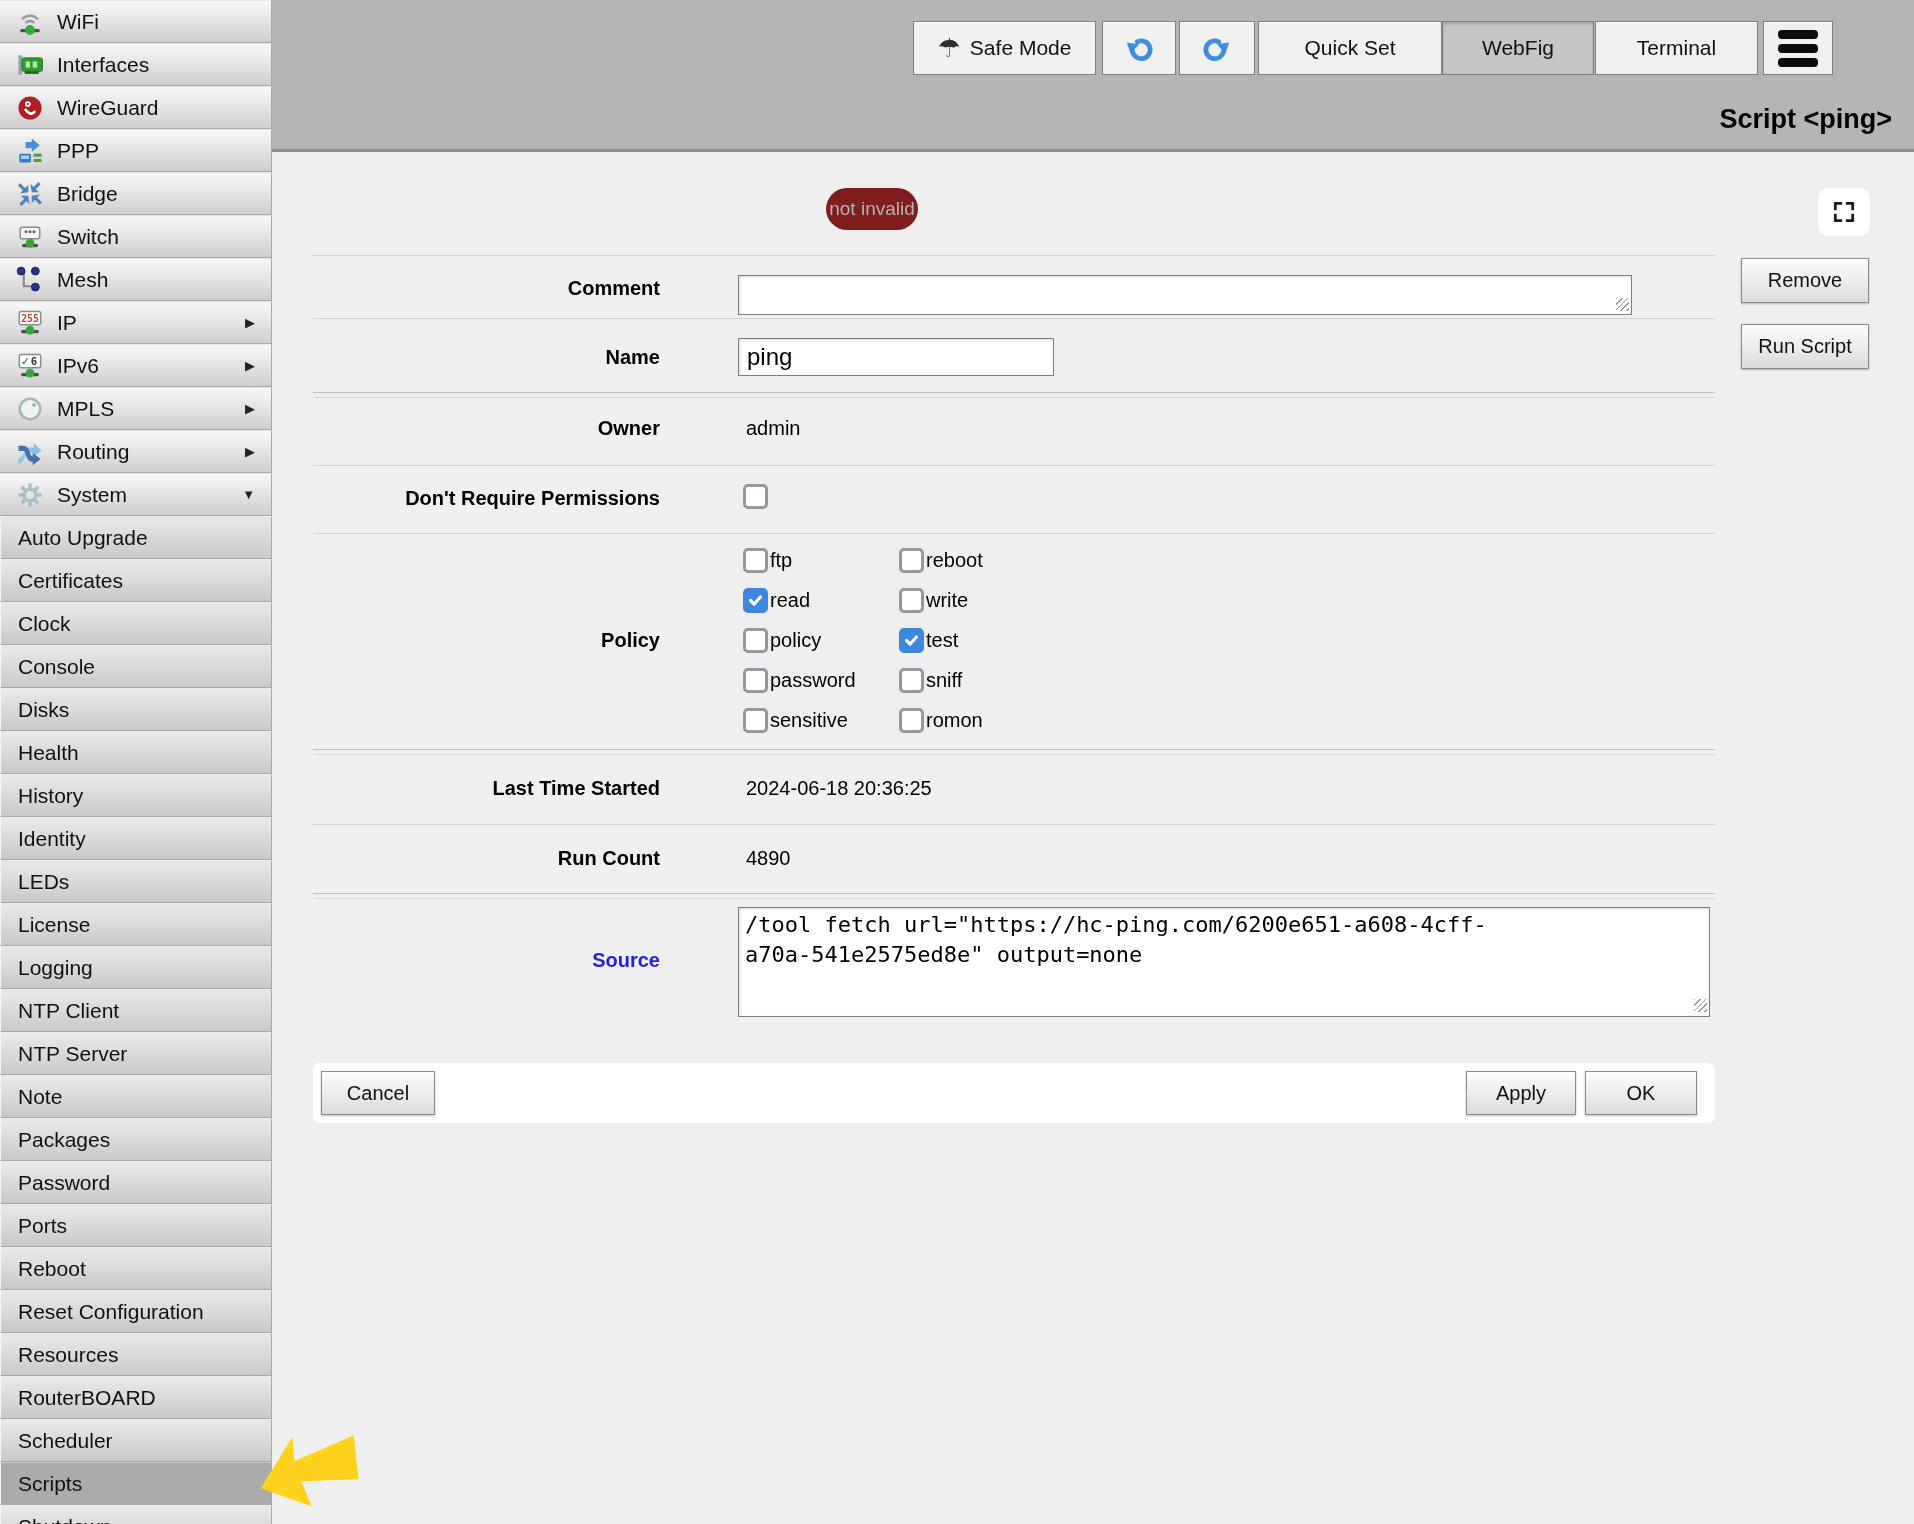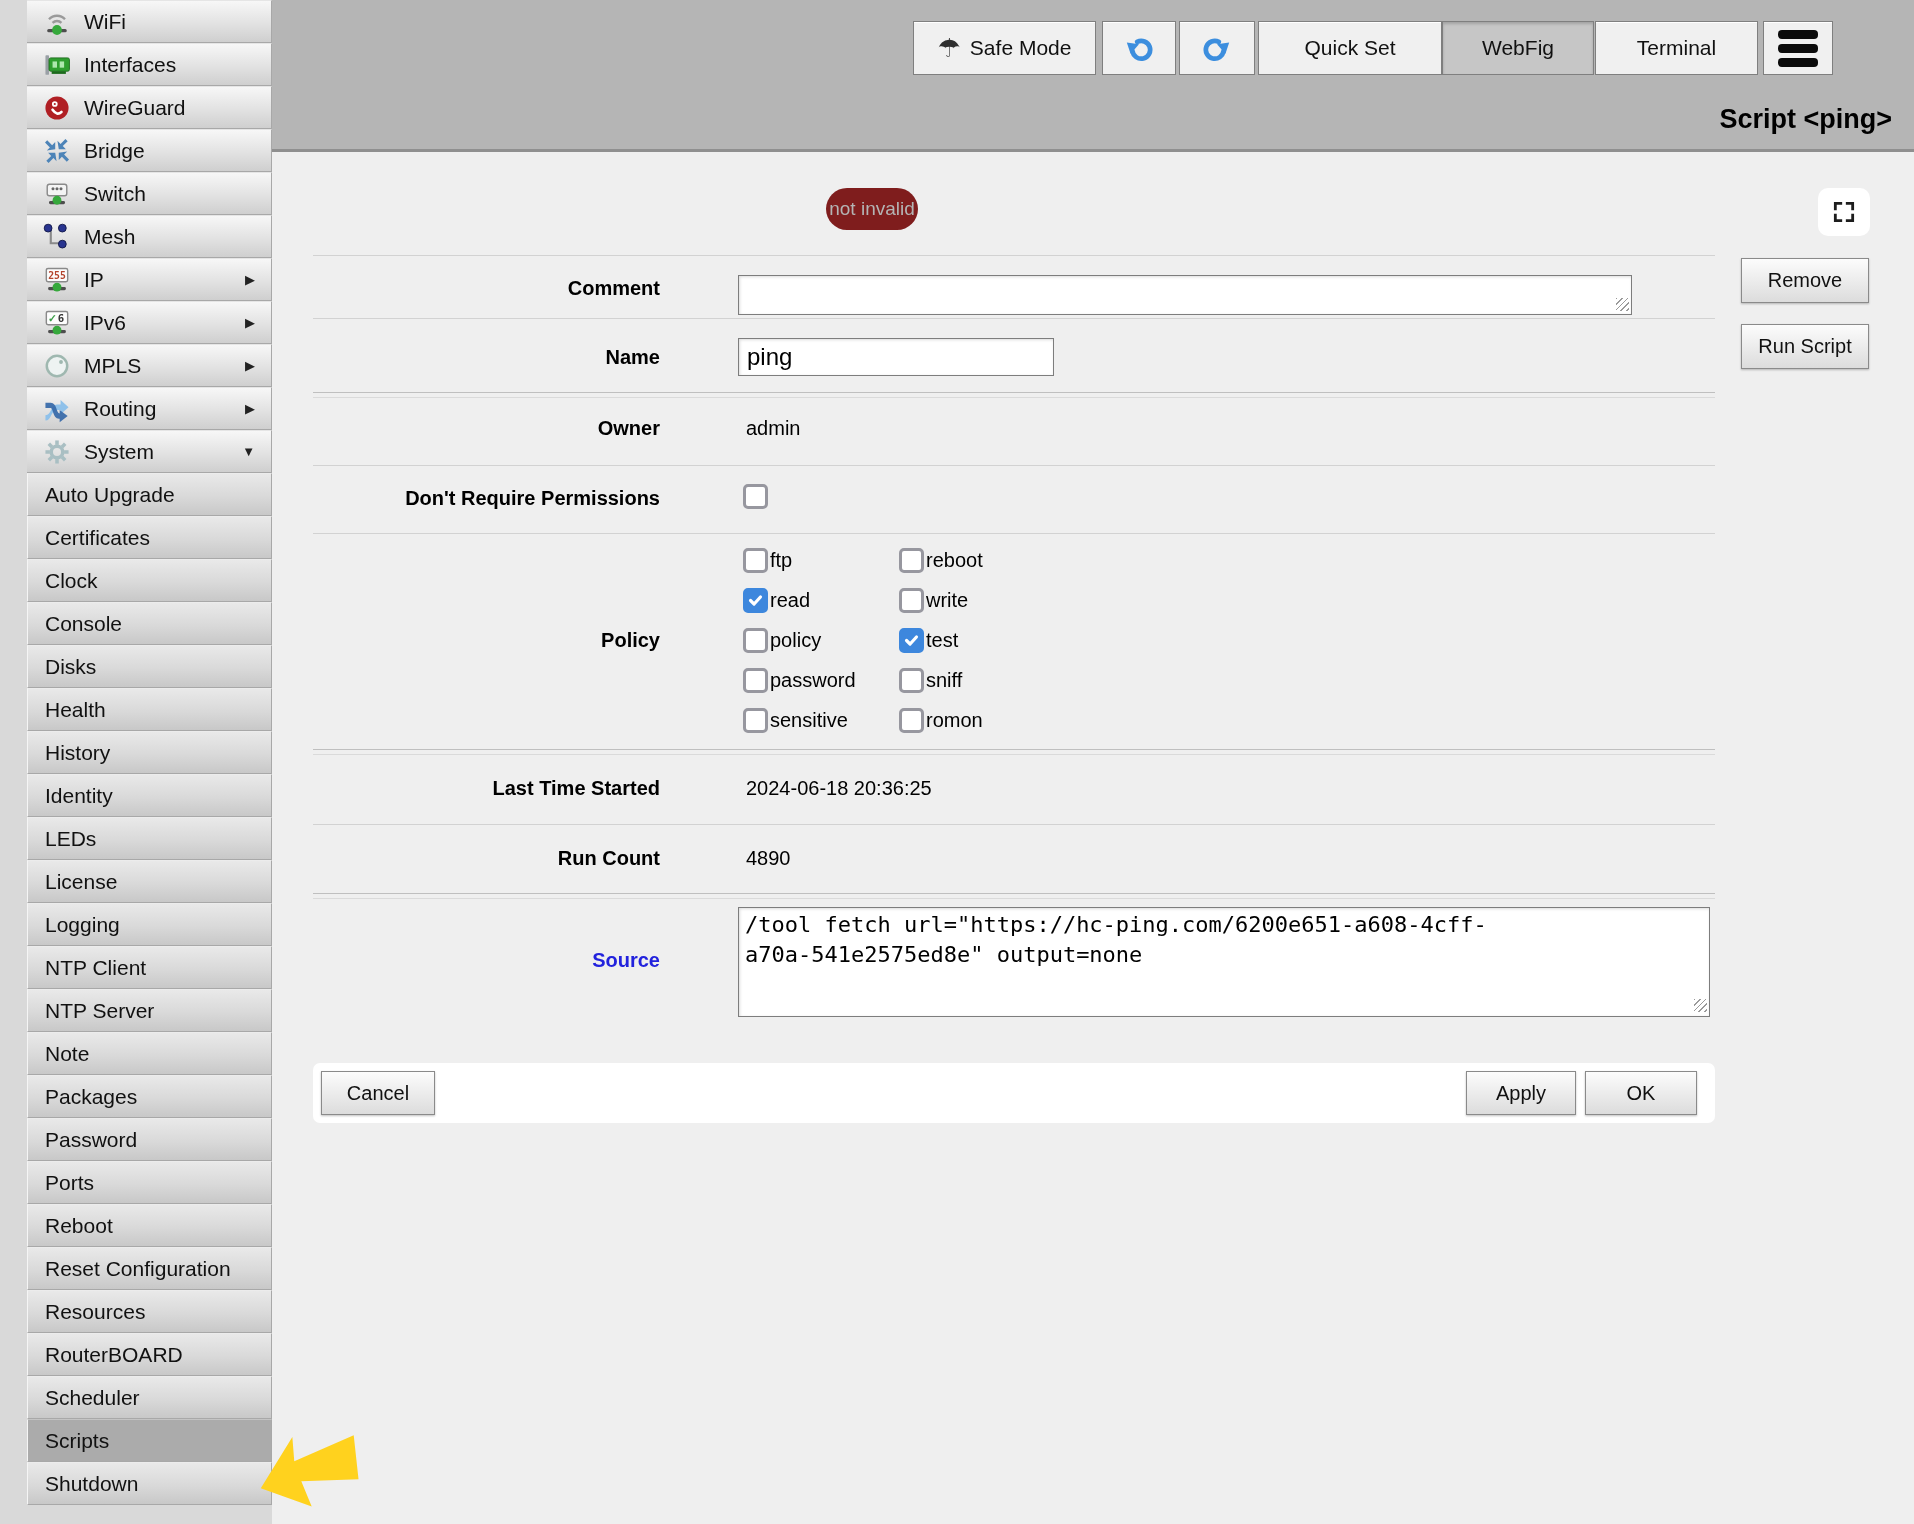--- a/index.html
+++ b/index.html
@@ -2,21 +2,21 @@
 <html><head>
 <meta charset="utf-8">
 <style>
   * { margin:0; padding:0; box-sizing:border-box; }
   html,body { width:1914px; height:1524px; overflow:hidden; background:#efefef;
               font-family:"Liberation Sans", sans-serif; }
   #app { position:relative; width:1914px; height:1524px; }
 
   
   #sidebar { position:absolute; left:0; top:0; width:272px; height:1524px;
-             background:#d9d9d9; overflow:hidden; z-index:5;padding-left:27px; }
+             background:#d9d9d9; overflow:hidden; z-index:5; }
   .sb-item { height:43px; display:flex; align-items:center; cursor:pointer;
              background:linear-gradient(180deg,#f7f7f7 0%,#e2e2e2 55%,#cfcfcf 100%);
              border:1px solid #a8a8a8; border-top-color:#e5e5e5; border-left:none; font-size:21px; color:#111; }
   .sb-icon { width:34px; height:34px; margin:0 10px 0 13px; display:flex; align-items:center; justify-content:center; }
   .sb-icon svg { width:32px; height:32px; }
   .sb-label { flex:1; }
   .sb-arrow { font-size:13px; color:#222; margin-right:16px; }
   .sb-sub { height:43px; display:flex; align-items:center; cursor:pointer; 
             padding-left:17px; font-size:21px; color:#111;
             background:linear-gradient(180deg,#e9e9e9 0%,#d9d9d9 55%,#c8c8c8 100%);
@@ -121,20 +121,32 @@
       <div class="sb-item">
         <span class="sb-icon">
           <svg viewBox="0 0 36 36">
             <circle cx="18" cy="18" r="13" fill="#b01f24"></circle>
             <circle cx="15.5" cy="13.5" r="3.2" fill="#fff"></circle>
             <circle cx="15.5" cy="13.5" r="1.2" fill="#b01f24"></circle>
             <path d="M13 20 q5 7 10 2.5" stroke="#fff" stroke-width="3" fill="none" stroke-linecap="round"></path>
           </svg>
         </span>
         <span class="sb-label">WireGuard</span>
+      </div>
+      <div class="sb-item">
+        <span class="sb-icon">
+          <svg viewBox="0 0 36 36">
+            <path d="M13 8 h7 v-4 l9 7.5 -9 7.5 v-4 h-7 z" fill="#4a90d9"></path>
+            <rect x="6" y="21" width="13" height="10" rx="1.5" fill="#3a78c2"></rect>
+            <rect x="8" y="23" width="9" height="4" fill="#9fd2ff"></rect>
+            <rect x="22" y="21" width="9" height="3.4" fill="#41a541"></rect>
+            <rect x="22" y="27" width="9" height="3.4" fill="#41a541"></rect>
+          </svg>
+        </span>
+        <span class="sb-label">PPP</span>
       </div>
       <div class="sb-item">
         <span class="sb-icon">
           <svg viewBox="0 0 36 36" fill="#4d84b8">
             <g id="ba">
               <path d="M16 16 L16 8 L12.5 11.5 L7 6 L4.5 8.5 L10 14 L6.5 17.5 Z" transform="translate(0,0)"></path>
             </g>
             <use href="#ba" transform="rotate(90 18 18)"></use>
             <use href="#ba" transform="rotate(180 18 18)"></use>
             <use href="#ba" transform="rotate(270 18 18)"></use>

